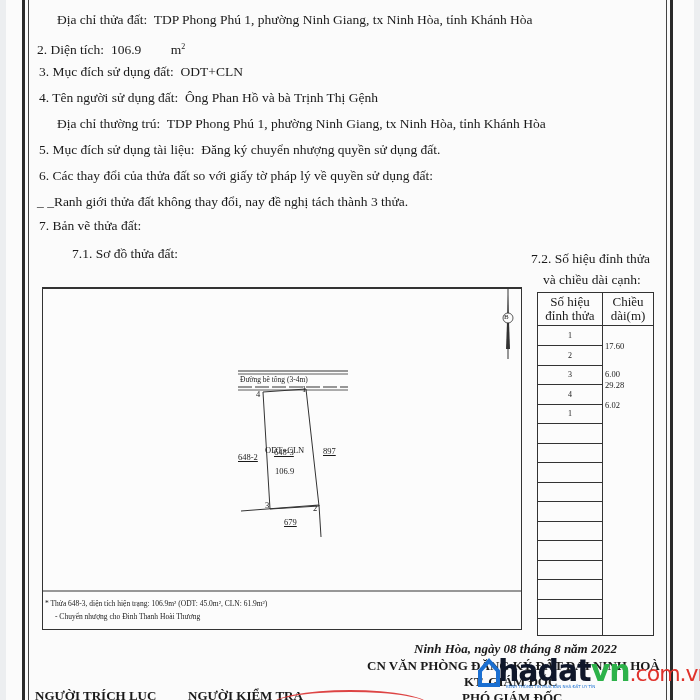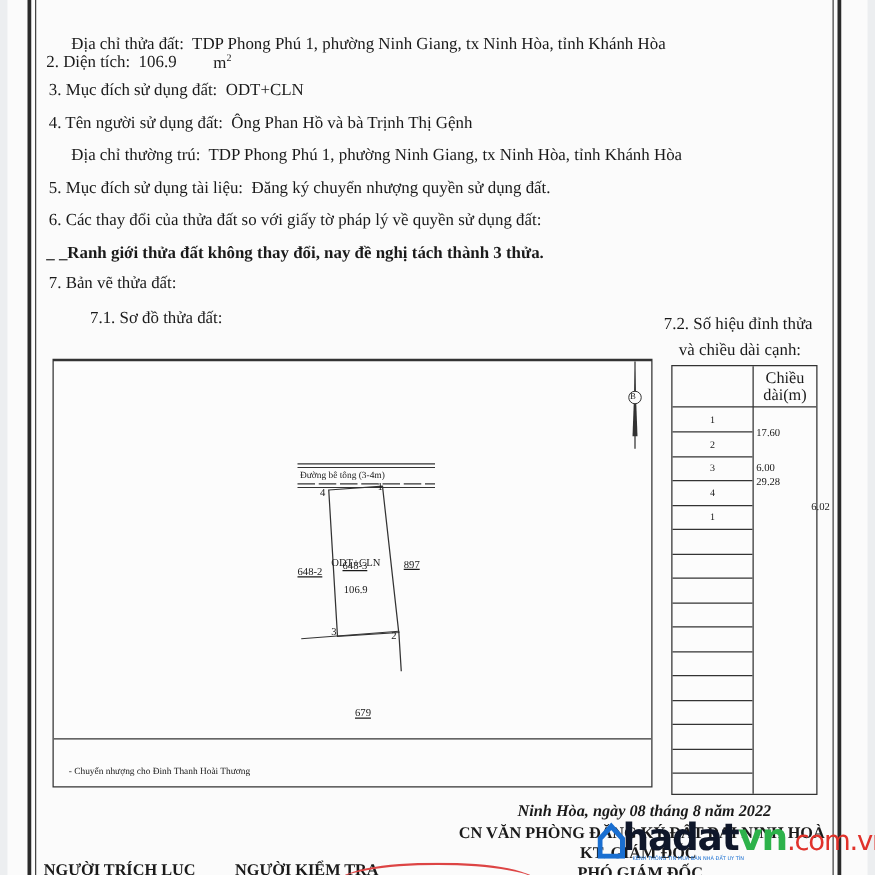--- a/index.html
+++ b/index.html
@@ -52,21 +52,21 @@
 </style>
 </head>
 <body>
 
 <div class="page"></div>
 <div class="border-thick-l"></div>
 <div class="border-thin-l"></div>
 <div class="border-thin-r"></div>
 <div class="border-thick-r"></div>
 
-<div class="line" style="left:57px; top:27px;">
+<div class="line" style="left:57px; top:12px;">
   <span>Địa chỉ thửa đất:</span>&nbsp;
   <span>TDP Phong Phú 1, phường Ninh Giang, tx Ninh Hòa, tỉnh Khánh Hòa</span>
 </div>
 <div class="line" style="left:37px; top:38px;">
   <span>2. Diện tích:</span>&nbsp;
   <span>106.9</span>
   <span style="margin-left:26px;"><span>m</span><sup>2</sup></span>
 </div>
 <div class="line" style="left:39px; top:64px;">
   <span>3. Mục đích sử dụng đất:</span>&nbsp;
@@ -78,21 +78,21 @@
 </div>
 <div class="line" style="left:57px; top:116px;">
   <span>Địa chỉ thường trú:</span>&nbsp;
   <span>TDP Phong Phú 1, phường Ninh Giang, tx Ninh Hòa, tỉnh Khánh Hòa</span>
 </div>
 <div class="line" style="left:39px; top:142px;">
   <span>5. Mục đích sử dụng tài liệu:</span>&nbsp;
   <span>Đăng ký chuyển nhượng quyền sử dụng đất.</span>
 </div>
 <div class="line" style="left:39px; top:168px;">6. Các thay đổi của thửa đất so với giấy tờ pháp lý về quyền sử dụng đất:</div>
-<div class="line" style="left:37px; top:194px;font-weight:bold;">_ _Ranh giới thửa đất không thay đổi, nay đề nghị tách thành 3 thửa.</div>
+<div class="line" style="left:37px; top:194px;">_ _Ranh giới thửa đất không thay đổi, nay đề nghị tách thành 3 thửa.</div>
 <div class="line" style="left:39px; top:218px;">7. Bản vẽ thửa đất:</div>
 <div class="line" style="left:57px; top:246px;margin-left:15px;">7.1. Sơ đồ thửa đất:</div>
 <div class="line" style="left:531px; top:251px;">7.2. Số hiệu đỉnh thửa</div>
 <div class="line" style="left:543px; top:272px;">và chiều dài cạnh:</div>
 
 <div class="diagram">
   <svg width="478" height="340">
 
     <line x1="195" y1="82" x2="305" y2="82" stroke="#333" stroke-width="1"></line>
     <line x1="195" y1="85" x2="305" y2="85" stroke="#333" stroke-width="0.8"></line>
@@ -114,25 +114,30 @@
   <div class="dlabel" style="left:461px; top:24px; font-size:7px;">B</div>
   <div class="dlabel" style="left:213px; top:100px;">4</div>
   <div class="dlabel" style="left:259px; top:95px;">1</div>
   <div class="dlabel" style="left:270px; top:214px;">2</div>
   <div class="dlabel" style="left:222px; top:211px;">3</div>
   <div class="dlabel" style="left:222px; top:156px;">ODT+CLN</div>
   <div class="dlabel u" style="left:231px; top:158px;">648-3</div>
   <div class="dlabel" style="left:232px; top:177px;">106.9</div>
   <div class="dlabel u" style="left:195px; top:163px;">648-2</div>
   <div class="dlabel u" style="left:280px; top:157px;">897</div>
-  <div class="dlabel u" style="left:241px; top:228px;margin-top:48px;">679</div>
+  <div class="dlabel u" style="left:241px; top:228px;">679</div>
+  <div class="note" style="left:2px; top:310px;">* Thửa 648-3, diện tích hiện trạng: 106.9m² (ODT: 45.0m², CLN: 61.9m²)</div>
   <div class="note" style="left:12px; top:323px;">- Chuyển nhượng cho Đinh Thanh Hoài Thương</div>
 </div>
 
 <div class="vtable">
+  <div class="hdr" style="left:0; width:64px; top:2px;">
+    <div>Số hiệu</div>
+      <div>đỉnh thửa</div>
+  </div>
   <div class="hdr" style="left:65px; width:50px; top:2px;">
     <div>Chiều</div>
       <div>dài(m)</div>
   </div>
   <div class="col-split"></div>
   <div class="hdr-line"></div>
 
   <div class="rowline" style="top:52px;"></div>
   <div class="rowline" style="top:72px;"></div>
   <div class="rowline" style="top:91px;"></div>
@@ -151,21 +156,21 @@
 
   <div class="vid" style="top:38px;">1</div>
   <div class="vid" style="top:58px;">2</div>
   <div class="vid" style="top:77px;">3</div>
   <div class="vid" style="top:97px;">4</div>
   <div class="vid" style="top:116px;">1</div>
 
   <div class="len" style="top:48px;">17.60</div>
   <div class="len" style="top:76px;">6.00</div>
   <div class="len" style="top:87px;">29.28</div>
-  <div class="len" style="top:107px;margin-left:44px;">6.02</div>
+  <div class="len" style="top:107px;">6.02</div>
 </div>
 
 <div class="date-line">Ninh Hòa, ngày 08 tháng 8 năm 2022</div>
 <div class="sig" style="left:367px; top:658px;">CN VĂN PHÒNG ĐĂNG KÝ ĐẤT ĐAI NINH HOÀ</div>
 <div class="sig" style="left:464px; top:674px;">KT. GIÁM ĐỐC</div>
 <div class="sig" style="left:462px; top:690px;">PHÓ GIÁM ĐỐC</div>
 <div class="sig" style="left:35px; top:688px;">NGƯỜI TRÍCH LỤC</div>
 <div class="sig" style="left:188px; top:688px;">NGƯỜI KIỂM TRA</div>
 <div class="red-arc"></div>
 

